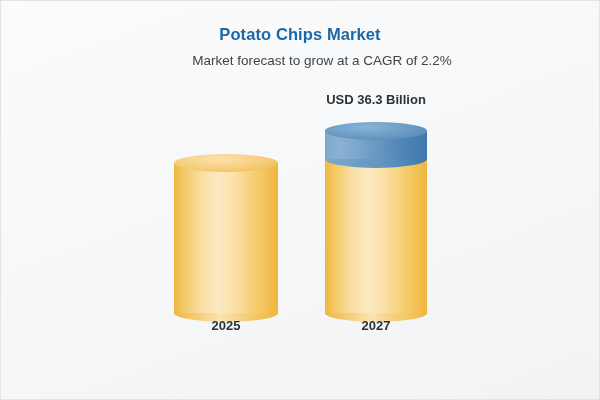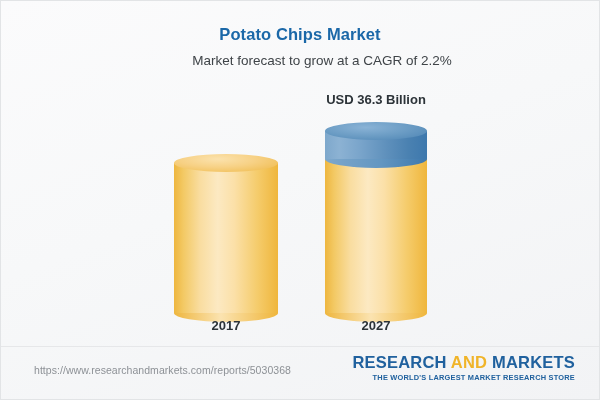--- a/index.html
+++ b/index.html
@@ -205,42 +205,35 @@
 
   <div class="plot">
 
     <div class="bar-group g1">
       <div class="shadow"></div>
       <div class="cyl gold" style="top:73px; height:168px;">
         <div class="base"></div>
         <div class="body"></div>
         <div class="cap"></div>
       </div>
-      <div class="year-label">2017</div>
+      <div class="year-label">2025</div>
     </div>
 
     <div class="bar-group g2">
       <div class="value-label">USD 36.3 Billion</div>
       <div class="shadow"></div>
       <div class="cyl gold" style="top:60px; height:181px;">
         <div class="base"></div>
         <div class="body"></div>
         <div class="cap"></div>
       </div>
       <div class="cyl blue" style="top:41px; height:46px;">
         <div class="base"></div>
         <div class="body"></div>
         <div class="cap"></div>
       </div>
       <div class="year-label">2027</div>
     </div>
 
   </div>
 
-  <div class="footer">
-    <div class="footer-url">https://www.researchandmarkets.com/reports/5030368</div>
-    <div class="logo">
-      <div class="logo-main"><span class="w1">RESEARCH</span> <span class="w2">AND</span> <span class="w3">MARKETS</span></div>
-      <div class="logo-tag">THE WORLD'S LARGEST MARKET RESEARCH STORE</div>
-    </div>
-  </div>
 
 </div>
 
 </body></html>

